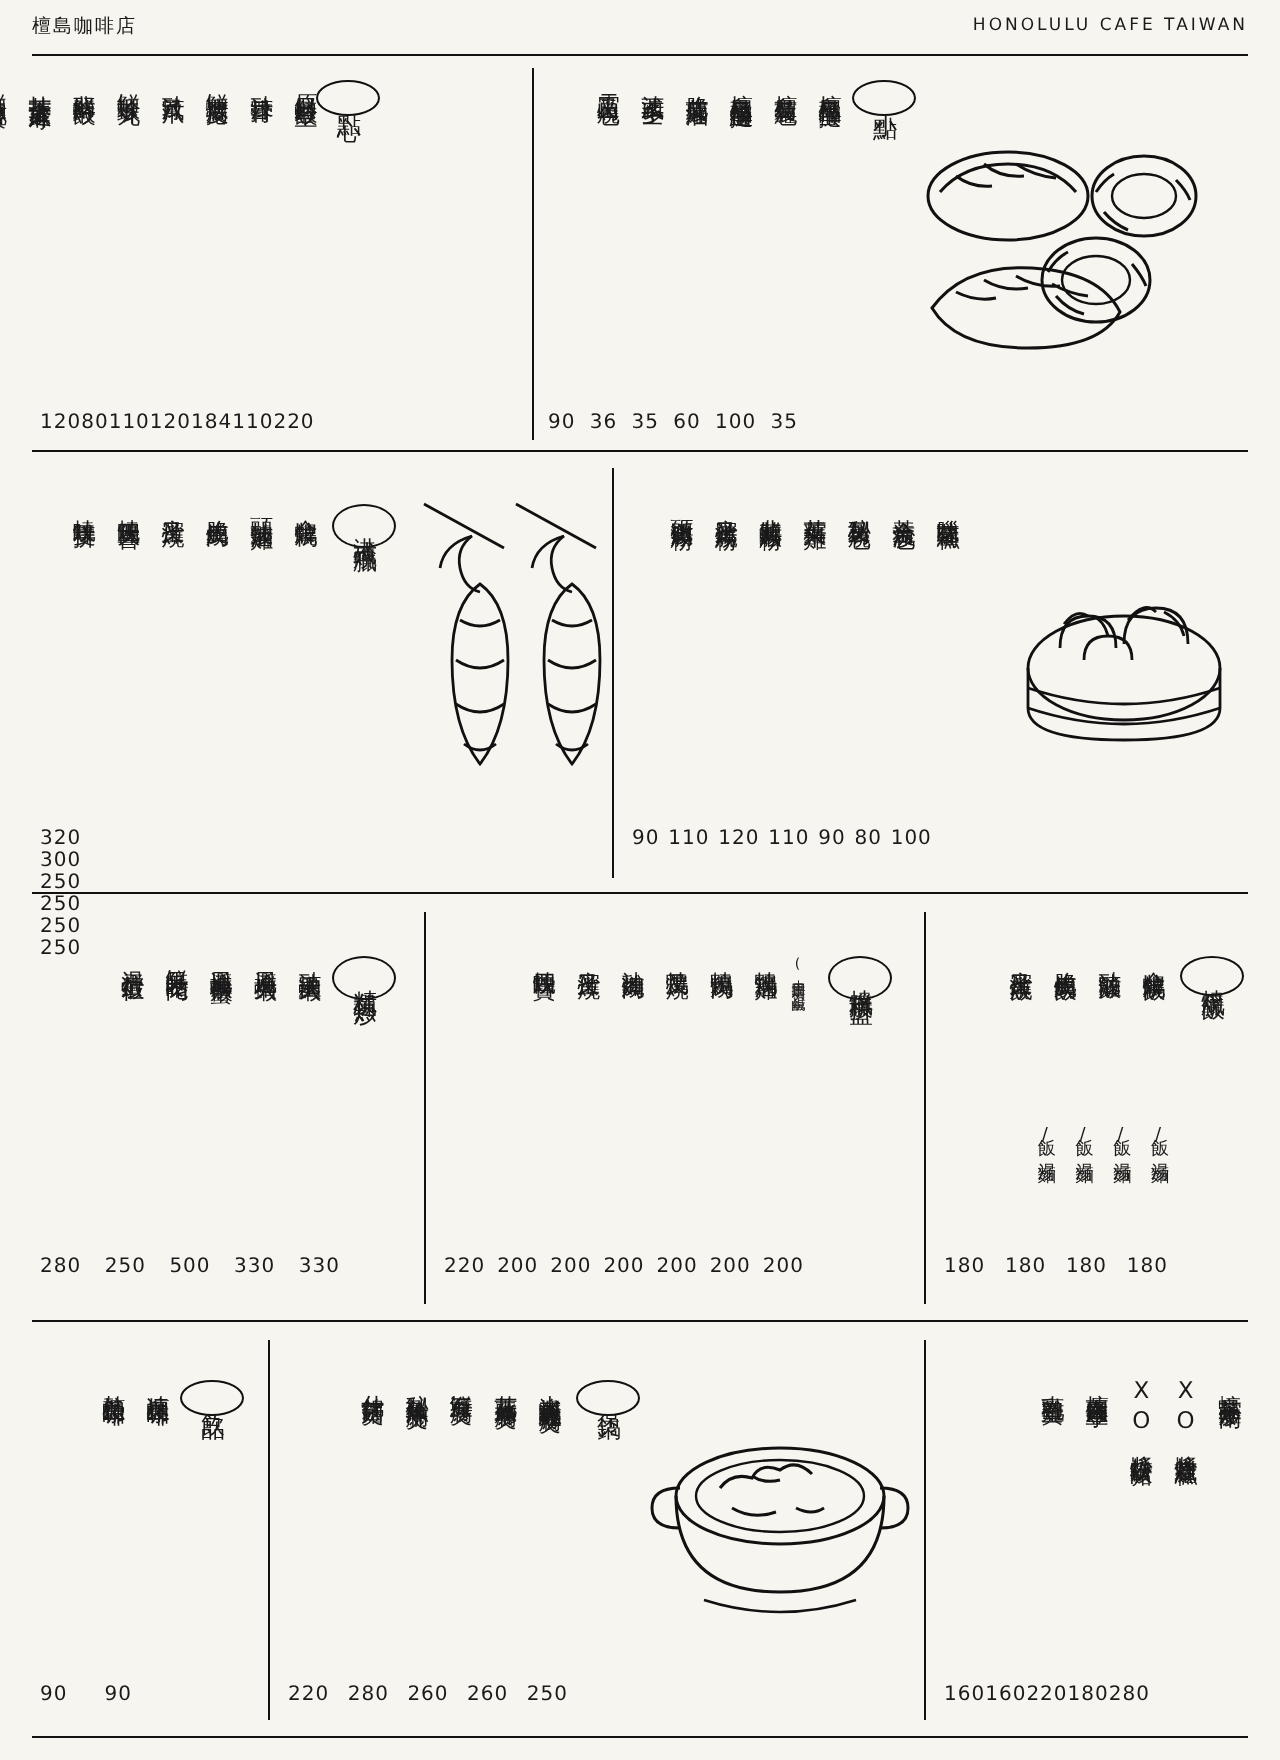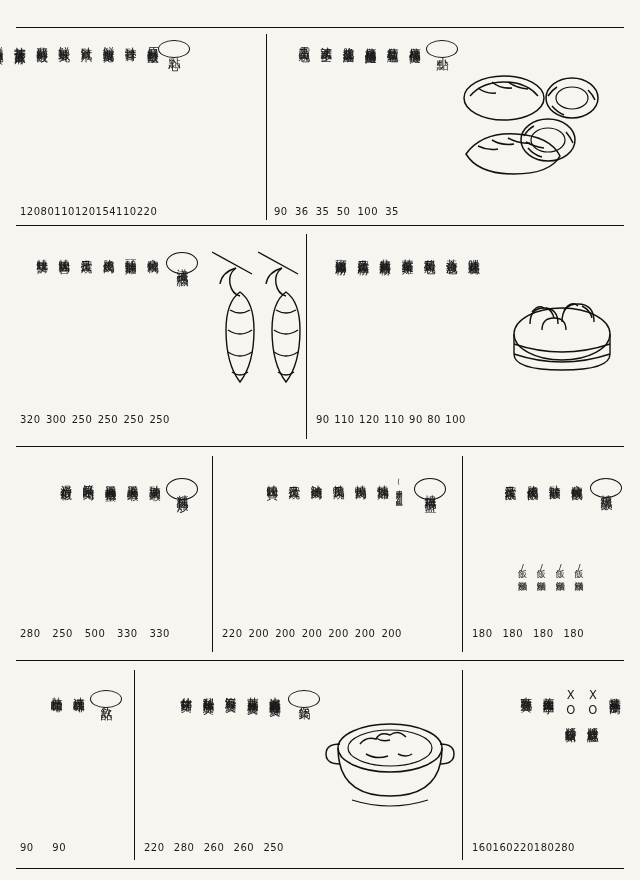--- a/index.html
+++ b/index.html
@@ -68,20 +68,24 @@
     color:#222;
   }
   .illus{position:absolute;}
   .illus svg{display:block;}
 </style>
 </head>
 <body>
 
 <div class="page">
 
+  <div class="hdr">
+    <div class="left">檀島咖啡店</div>
+    <div class="right">HONOLULU CAFE   TAIWAN</div>
+  </div>
 
   <div class="rule" style="top:27px"></div>
   <div class="rule" style="top:225px"></div>
   <div class="rule" style="top:446px"></div>
   <div class="rule" style="top:660px"></div>
   <div class="rule" style="top:868px"></div>
 
   <div class="section" style="top:34px;height:186px;">
     <div class="vline" style="left:250px;"></div>
 
@@ -96,41 +100,41 @@
       <div class="vcol">鮮蝦珍珠丸</div>
       <div class="vcol">翡翠鮮蝦餃</div>
       <div class="vcol">抹茶芝士芝麻球</div>
       <div class="vcol">鮮蝦魚卵燒賣</div>
     </div>
     <div class="prices" style="left:4px;top:172px;width:135px;justify-content:space-between;flex-direction:row;">
       <span>120</span>
       <span>80</span>
       <span>110</span>
       <span>120</span>
-      <span>154</span>
+      <span>184</span>
       <span>110</span>
       <span>220</span>
     </div>
 
     <div class="colwrap" style="position:absolute;left:410px;top:6px;">
       <div class="stamp">小點</div>
     </div>
     <div class="colwrap" style="position:absolute;left:258px;top:4px;width:148px;justify-content:flex-start;">
       <div class="vcol">檀島極品蛋撻</div>
       <div class="vcol">檀島菠蘿包</div>
       <div class="vcol">檀島極品蛋撻組</div>
       <div class="vcol">脆皮菠蘿油</div>
       <div class="vcol">法式西多士</div>
       <div class="vcol">雪山叉燒包</div>
     </div>
     <div class="prices" style="left:258px;top:172px;width:125px;justify-content:space-between;flex-direction:row;">
       <span>90</span>
       <span>36</span>
       <span>35</span>
-      <span>50</span>
+      <span>60</span>
       <span>100</span>
       <span>35</span>
     </div>
 
     <div class="illus" style="left:436px;top:28px;">
       <svg width="170" height="130" viewBox="0 0 170 130">
         <g fill="none" stroke="#111" stroke-width="1.5">
           <ellipse cx="52" cy="36" rx="40" ry="22"></ellipse>
           <path d="M18 34 q12 -14 34 -14 q22 0 34 14"></path>
           <path d="M26 26 q8 6 18 5 M40 20 q8 7 20 6 M56 20 q9 6 20 7"></path>
@@ -154,21 +158,21 @@
       <div class="stamp tall">港式燒臘</div>
     </div>
     <div class="colwrap" style="position:absolute;left:4px;top:16px;width:140px;justify-content:flex-start;">
       <div class="vcol">金牌燒鴨</div>
       <div class="vcol">頭抽豉油雞</div>
       <div class="vcol">脆皮燒肉</div>
       <div class="vcol">蜜汁叉燒</div>
       <div class="vcol">燒味大四喜</div>
       <div class="vcol">燒味雙拼</div>
     </div>
-    <div class="prices" style="left:4px;top:180px;width:150px;justify-content:space-between;flex-direction:row;">
+    <div class="prices" style="left:4px;top:180px;width:150px;justify-content:space-between;flex-direction:column;">
       <span>320</span>
       <span>300</span>
       <span>250</span>
       <span>250</span>
       <span>250</span>
       <span>250</span>
     </div>
 
     <div class="illus" style="left:190px;top:14px;">
       <svg width="96" height="160" viewBox="0 0 96 160">

